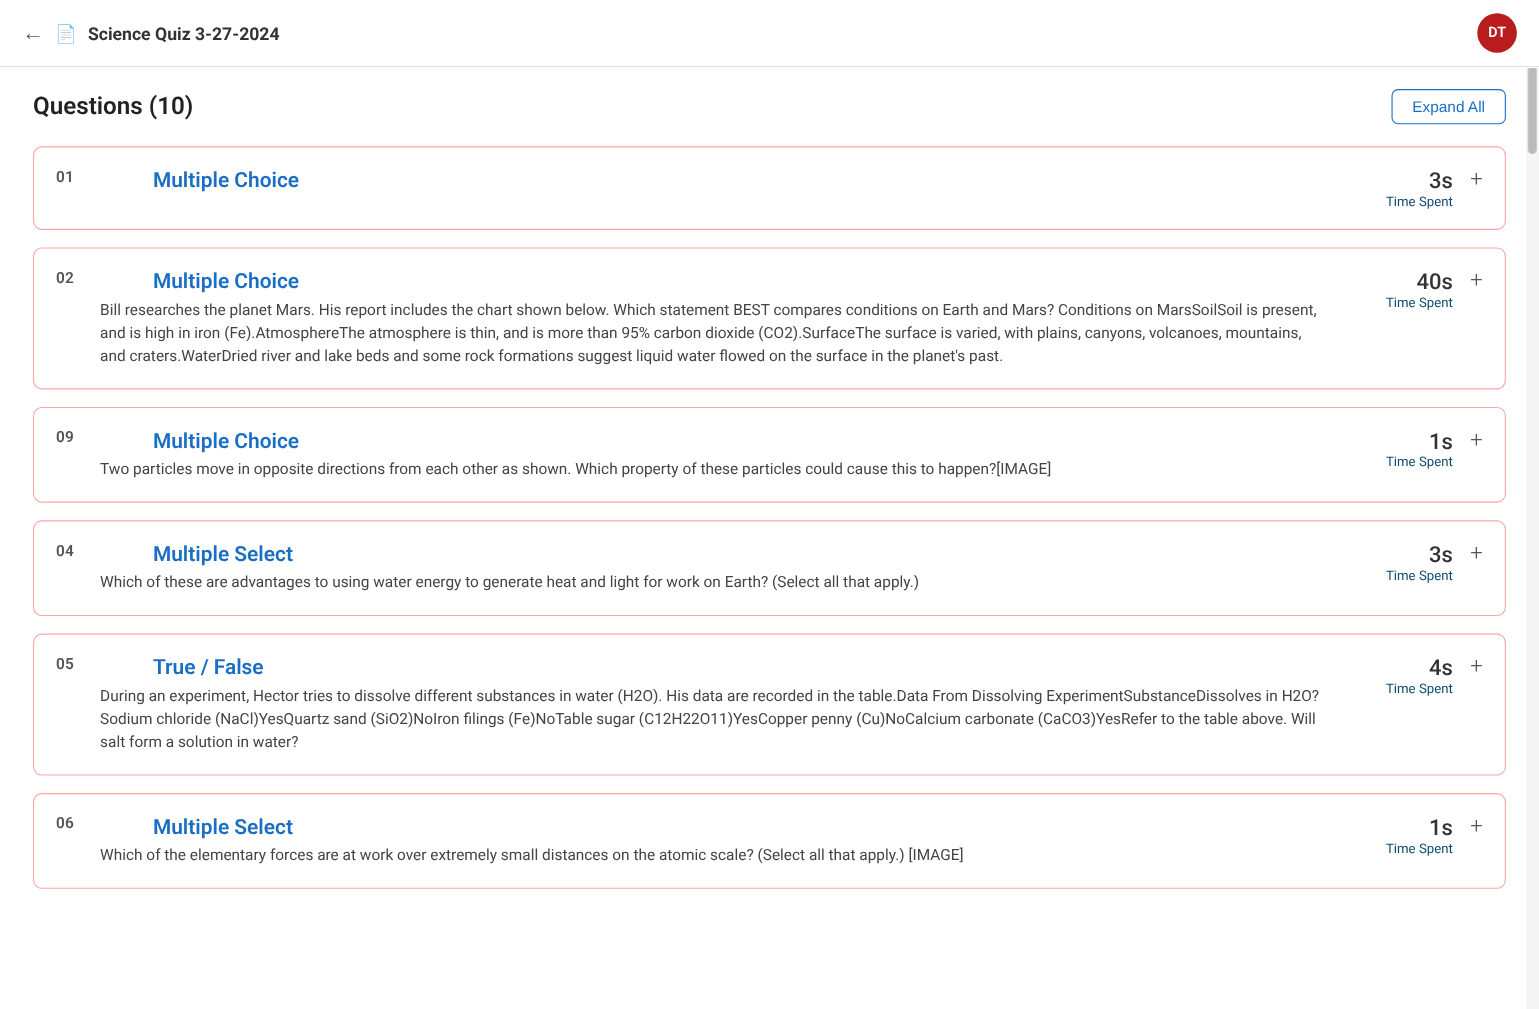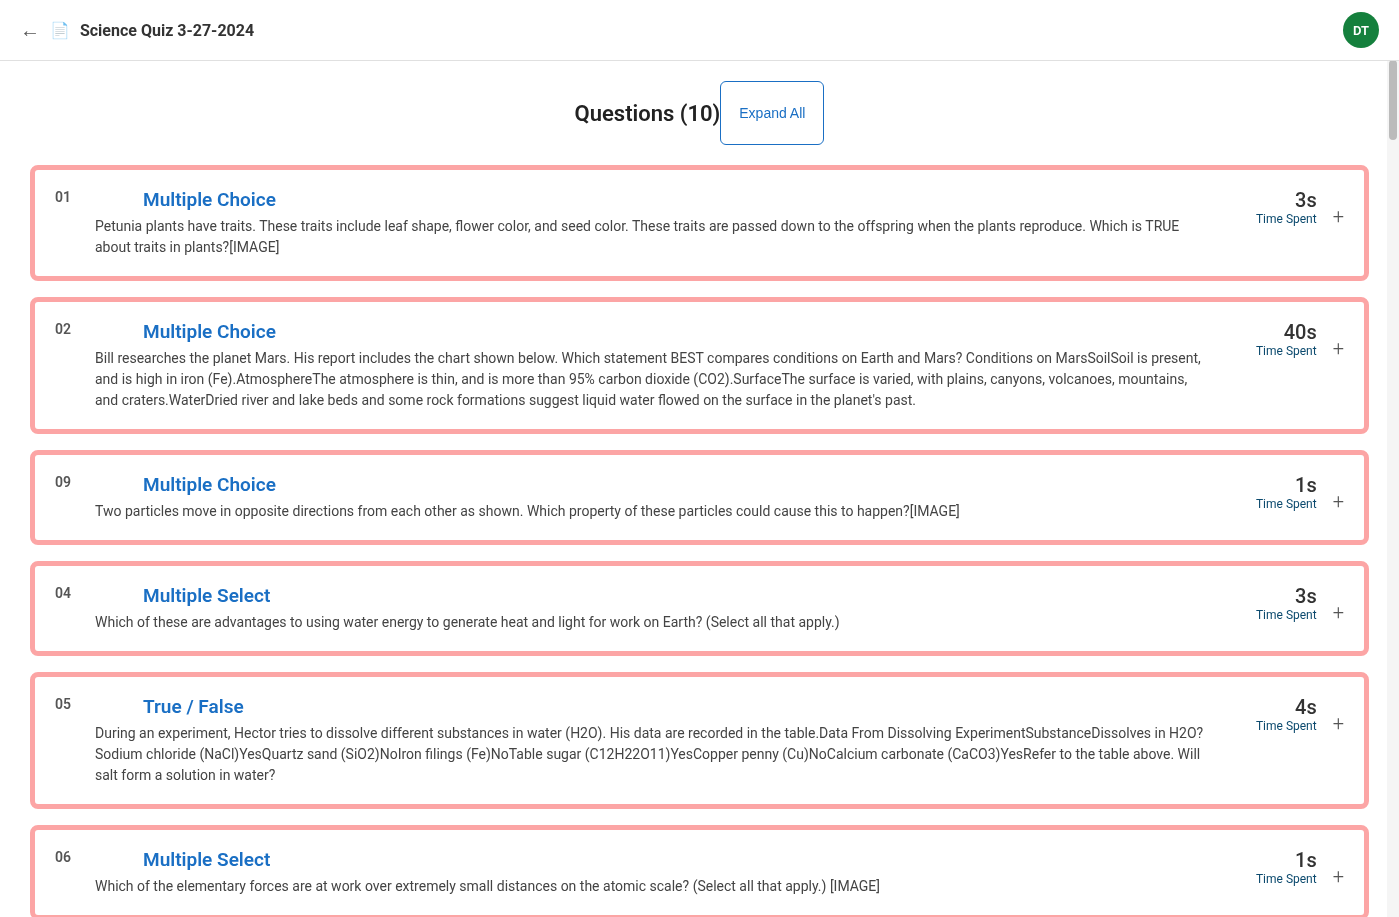--- a/index.html
+++ b/index.html
@@ -53,60 +53,60 @@
     .quiz-title {
       font-size: 16px;
       font-weight: 700;
       color: #333;
     }
 
     .avatar {
       width: 36px;
       height: 36px;
       border-radius: 50%;
-      background: #15803d;
+      background: #b91c1c;
       color: #fff;
       display: flex;
       align-items: center;
       justify-content: center;
       font-size: 13px;
       font-weight: 600;
     }
 
     .main-content {
       padding: 20px 30px;
       max-width: 1399px;
     }
 
     .questions-header {
       display: flex;
       align-items: center;
-      justify-content: center;
+      justify-content: space-between;
       margin-bottom: 20px;
     }
 
     .questions-title {
       font-size: 22px;
       font-weight: 600;
       color: #222;
     }
 
     .expand-all-btn {
       border: 1.5px solid #1a6fc4;
       background: #fff;
       color: #1a6fc4;
-      padding: 23px 18px;
+      padding: 7px 18px;
       border-radius: 6px;
       font-size: 14px;
       cursor: pointer;
       font-weight: 500;
     }
 
     .question-card {
-      border: 5px solid #fca5a5;
+      border: 1px solid #fca5a5;
       border-radius: 8px;
       margin-bottom: 16px;
       padding: 18px 20px;
       display: flex;
       align-items: flex-start;
       gap: 0;
       background: #fff;
     }
 
     .question-number {
@@ -131,21 +131,21 @@
     }
 
     .question-text {
       font-size: 14px;
       color: #444;
       line-height: 1.5;
     }
 
     .question-right {
       display: flex;
-      align-items: flex-end;
+      align-items: flex-start;
       gap: 16px;
       min-width: 120px;
       justify-content: flex-end;
     }
 
     .time-info {
       text-align: right;
     }
 
     .time-value {
@@ -206,21 +206,20 @@
     <h2 class="questions-title">Questions (10)</h2>
     <button class="expand-all-btn">Expand All</button>
   </div>
 
   <div>
 
     <div class="question-card">
       <div class="question-number">01</div>
       <div class="question-body">
         <div class="question-type">Multiple Choice</div>
-        <div class="question-text">Petunia plants have traits. These traits include leaf shape, flower color, and seed color. These traits are passed down to the offspring when the plants reproduce. Which is TRUE about traits in plants?[IMAGE]</div>
       </div>
       <div class="question-right">
         <div class="time-info">
           <div class="time-value">3s</div>
           <div class="time-label">Time Spent</div>
         </div>
         <span class="expand-icon">+</span>
       </div>
     </div>
 

